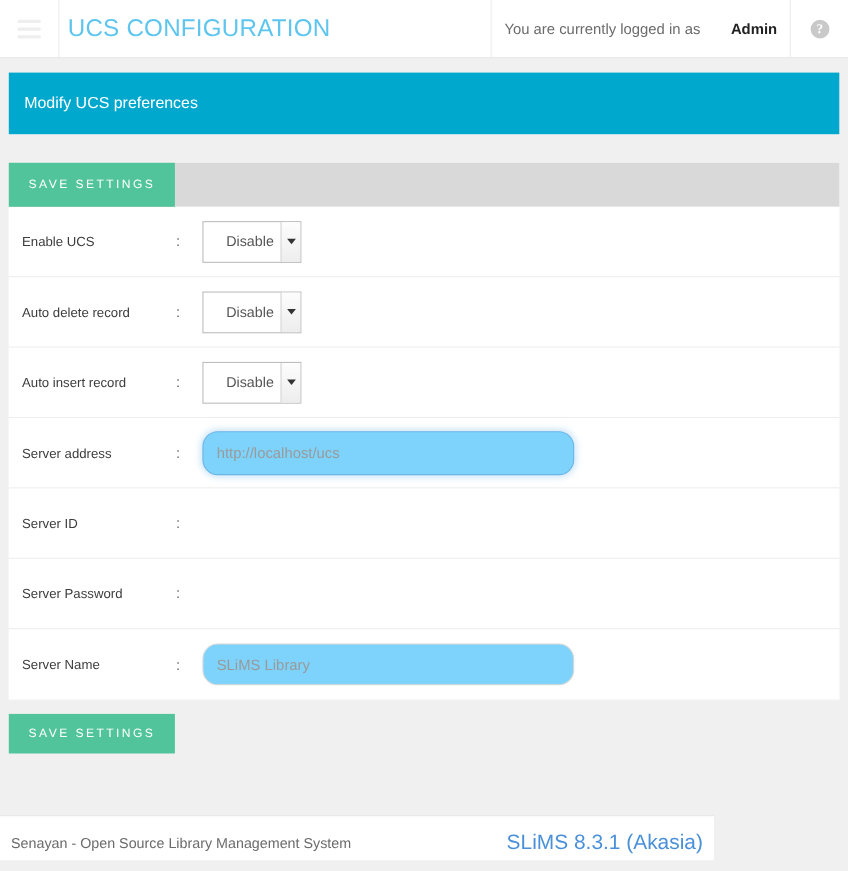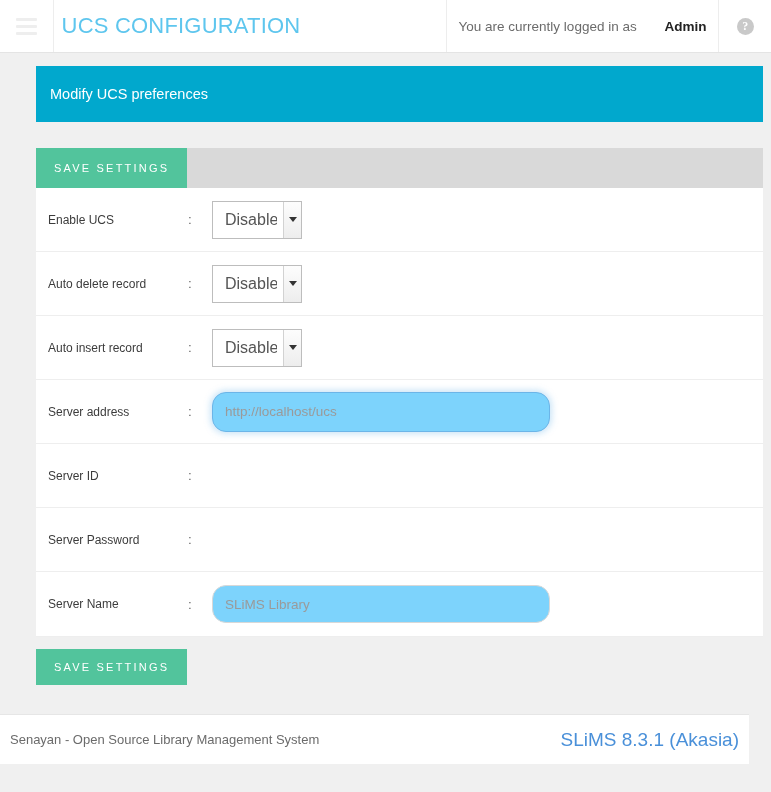--- a/index.html
+++ b/index.html
@@ -97,21 +97,20 @@
     font-weight: bold;
     line-height: 17px;
     text-align: center;
     font-family: "Liberation Serif", serif;
   }
 
   
   .page-body {
     padding: 13px 8px 0 8px;
     box-sizing: border-box;
-    margin-left: 28px;
   }
 
   
   .banner {
     background: #01a8cd;
     color: #ffffff;
     height: 56px;
     display: flex;
     align-items: center;
     padding-left: 14px;
@@ -177,25 +176,26 @@
   select.ucs-select {
     -webkit-appearance: none;
     -moz-appearance: none;
     appearance: none;
     width: 90px;
     height: 38px;
     background: #ffffff;
     border: 1px solid #bdbdbd;
     border-radius: 0;
     font-family: "Liberation Sans", sans-serif;
-    font-size: 16px;
+    font-size: 13px;
     color: #555;
     padding: 0 24px 0 12px;
     box-sizing: border-box;
     cursor: pointer;
+    text-align: right;
   }
   .select-wrap {
     position: relative;
     display: inline-block;
   }
   .select-arrow {
     position: absolute;
     top: 1px;
     right: 1px;
     width: 18px;
@@ -246,22 +246,22 @@
     height: 36px;
     line-height: 36px;
     display: inline-block;
     padding: 0 18px;
   }
 
   
   .footer {
     position: absolute;
     left: 0;
-    bottom: 28px;
-    width: 749px;
+    bottom: 1px;
+    width: 649px;
     height: 50px;
     background: #ffffff;
     border-top: 1px solid #e6e6e6;
     display: flex;
     align-items: center;
     justify-content: space-between;
     padding: 0 10px;
     box-sizing: border-box;
   }
   .footer-left {

